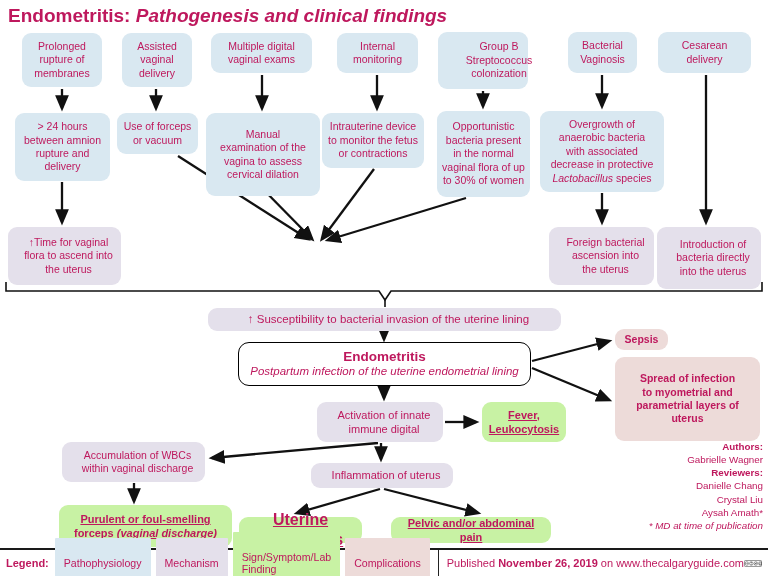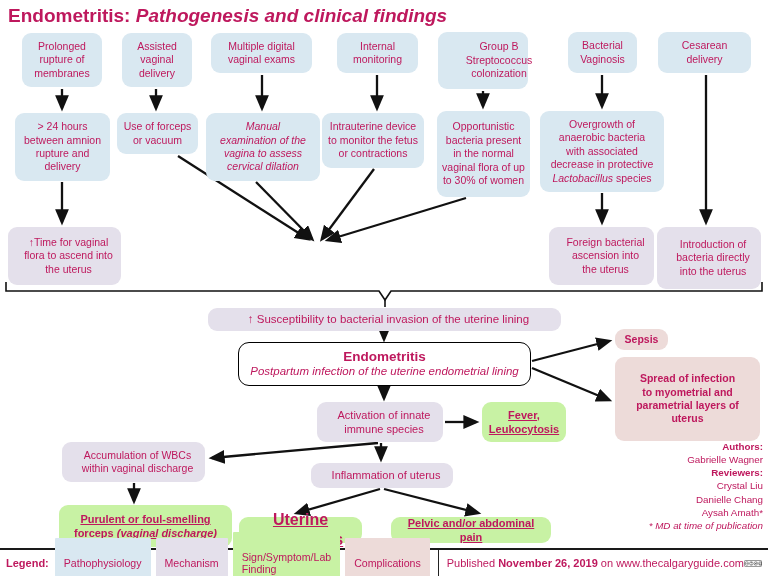--- a/index.html
+++ b/index.html
@@ -93,21 +93,21 @@
 Vaginosis</div>
   <div class="b patho" style="left:658px;top:32px;width:93px;height:41px;">Cesarean
 delivery</div>
 
   <div class="b patho" style="left:15px;top:113px;width:95px;height:68px;">&gt; 24 hours
 between amnion
 rupture and
 delivery</div>
   <div class="b patho" style="left:117px;top:113px;width:81px;height:41px;">Use of forceps
 or vacuum</div>
-  <div class="b patho" style="left:206px;top:113px;width:114px;height:68px;font-style:italic;">Manual
+  <div class="b patho" style="left:206px;top:113px;width:114px;height:83px;">Manual
 examination of the
 vagina to assess
 cervical dilation</div>
   <div class="b patho" style="left:322px;top:113px;width:102px;height:55px;">Intrauterine device
 to monitor the fetus
 or contractions</div>
   <div class="b patho" style="left:437px;top:111px;width:93px;height:86px;">Opportunistic
 bacteria present
 in the normal
 vaginal flora of up
@@ -135,38 +135,38 @@
     <div class="mb-sub">Postpartum infection of the uterine endometrial lining</div>
   </div>
 
   <div class="b comp" style="left:615px;top:329px;width:53px;height:21px;">Sepsis</div>
   <div class="b comp" style="left:615px;top:357px;width:145px;height:84px;">Spread of infection
 to myometrial and
 parametrial layers of
 uterus</div>
 
   <div class="b mech" style="left:317px;top:402px;width:126px;height:40px;font-size:11px;">Activation of innate
-immune species</div>
+immune digital</div>
   <div class="b mech" style="left:62px;top:442px;width:143px;height:40px;">Accumulation of WBCs
 within vaginal discharge</div>
   <div class="b mech" style="left:311px;top:463px;width:142px;height:25px;font-size:11px;">Inflammation of uterus</div>
 
   <div class="b sign" style="left:482px;top:402px;width:84px;height:40px;font-size:11px;">Fever,
 Leukocytosis</div>
   <div class="b sign" style="left:59px;top:505px;width:173px;height:42px;font-size:11px;"><div><span>Purulent or foul-smelling
 forceps </span><span class="ital">(vaginal discharge)</span></div></div>
   <div class="b sign" style="left:239px;top:517px;width:123px;height:26px;font-size:16px;">Uterine tenderness</div>
   <div class="b sign" style="left:391px;top:517px;width:160px;height:26px;font-size:11px;">Pelvic and/or abdominal pain</div>
 
   <div class="authors">
     <div class="bold">Authors:</div>
     <div>Gabrielle Wagner</div>
     <div class="bold">Reviewers:</div>
+    <div>Danielle Chang</div>
     <div>Crystal Liu</div>
-    <div>Danielle Chang</div>
     <div>Aysah Amath*</div>
     <div class="italic">* MD at time of publication</div>
   </div>
 
   <div class="footer">
     <span class="legend-label">Legend:</span>
     <span class="swatch" style="background:#d9e8f1;">Pathophysiology</span>
     <span class="swatch" style="background:#e4e0eb;">Mechanism</span>
     <span class="swatch" style="background:#c8f2a4;">Sign/Symptom/Lab Finding</span>
     <span class="swatch" style="background:#eddbd9;">Complications</span>

